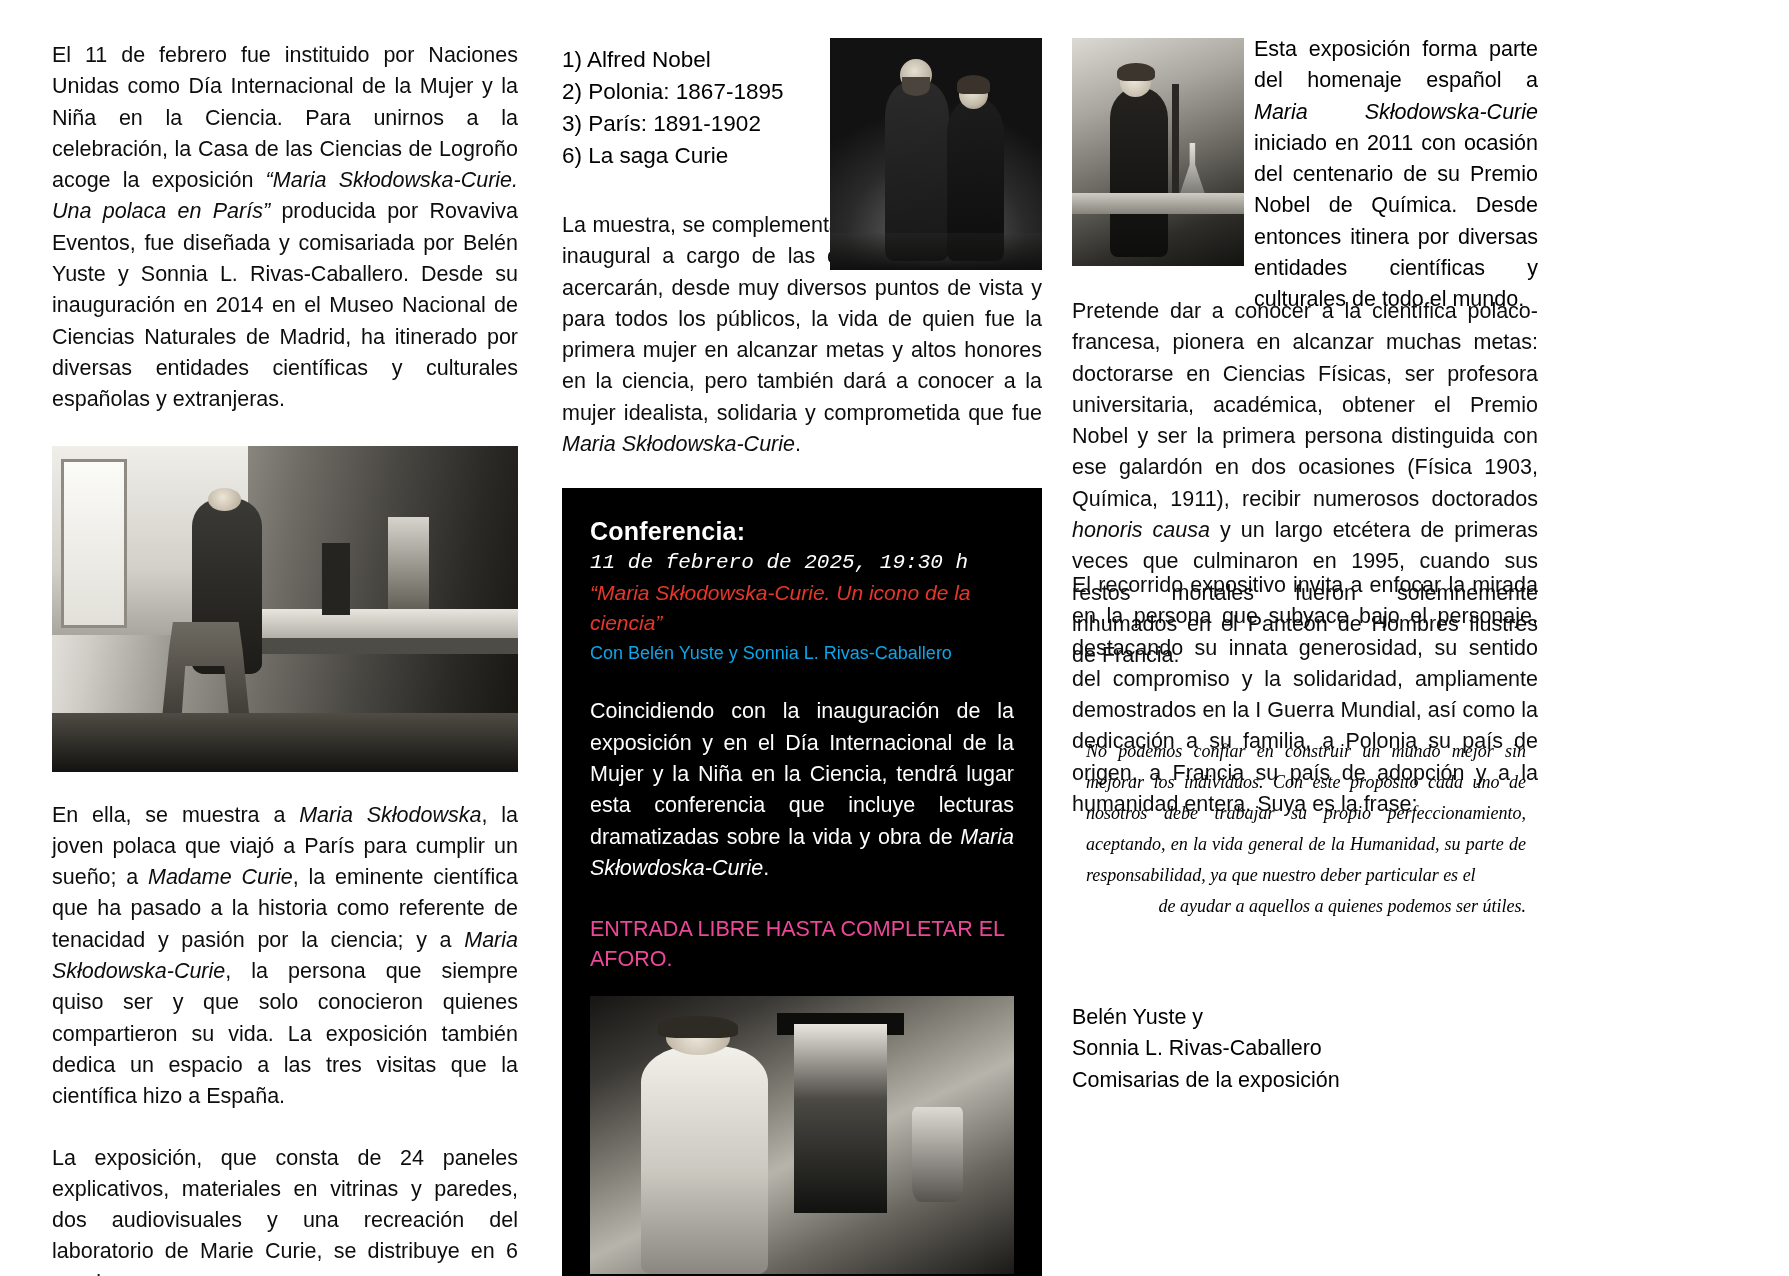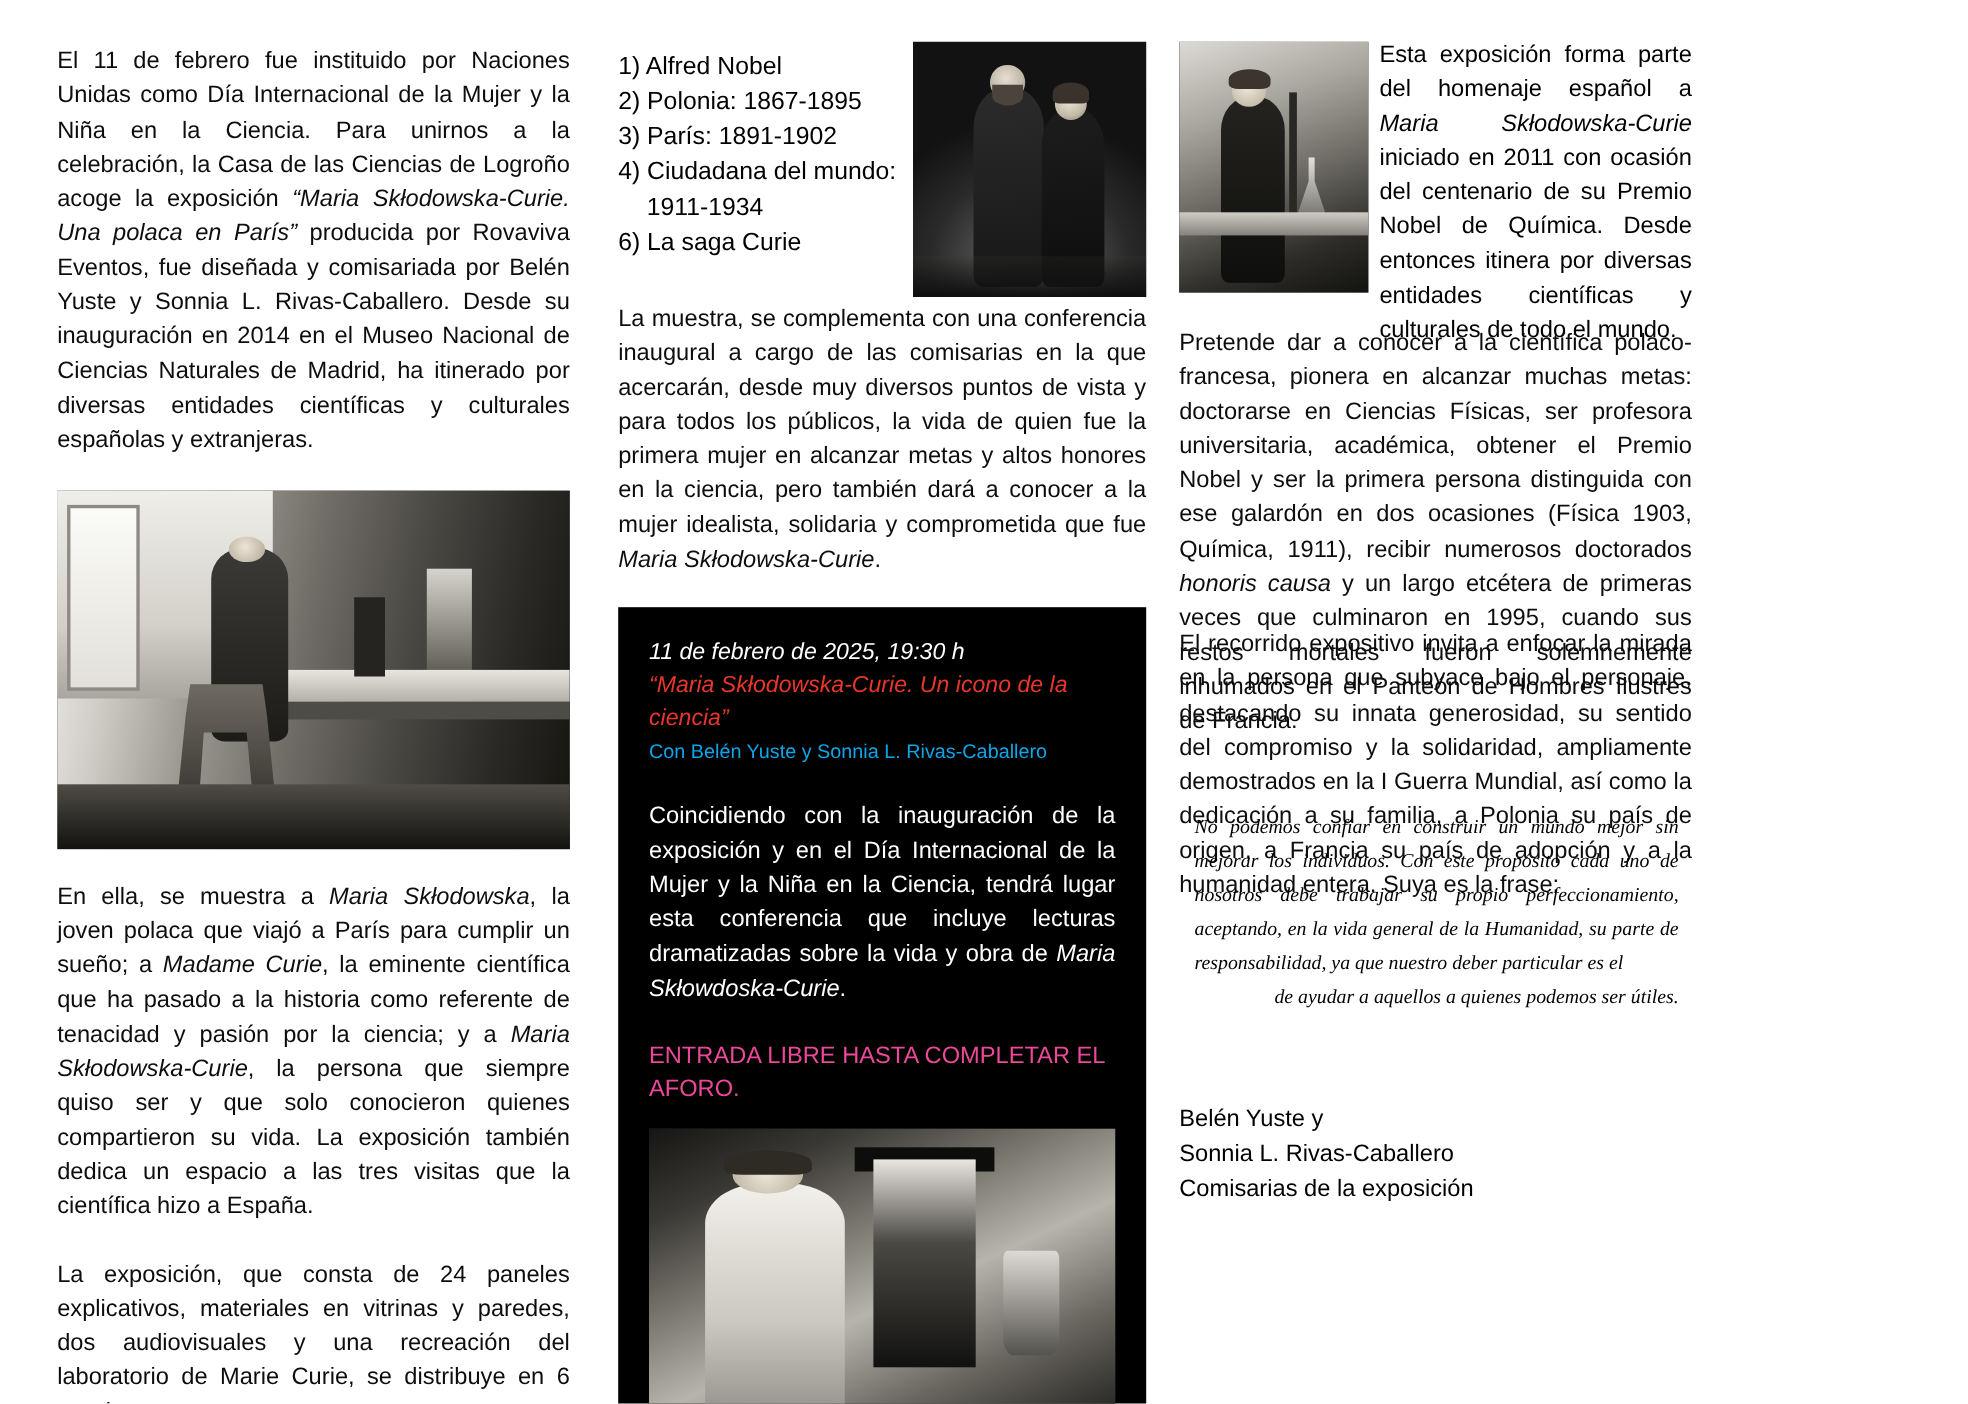--- a/index.html
+++ b/index.html
@@ -79,20 +79,21 @@
     font-size: 25px;
     font-weight: bold;
     line-height: 34px;
     letter-spacing: .2px;
   }
   #conference-date {
     font-size: 21px;
     font-style: italic;
     line-height: 30px;
     color: #ffffff;
+    font-family: Liberation Mono, monospace;
   }
   #conference-subtitle {
     font-size: 21px;
     font-style: italic;
     line-height: 30px;
     color: #e8362a;
   }
   #conference-speakers {
     font-size: 18px;
     line-height: 30px;
@@ -337,38 +338,38 @@
 
     <p class="body" id="para-paneles">La exposición, que consta de 24 paneles explicativos, materiales en vitrinas y paredes, dos audiovisuales y una recreación del laboratorio de Marie Curie, se distribuye en 6 secciones:</p>
   </div>
 
   <div class="col col-mid">
 
     <ul id="sections-list">
       <li><span>1)</span> <span>Alfred Nobel</span></li>
       <li><span>2)</span> <span>Polonia: 1867-1895</span></li>
       <li><span>3)</span> <span>París: 1891-1902</span></li>
-      <li><span>4)</span> <span>Ciudadana del mundo:</span><span class="sub">1911-1934</span></li>
       <li><span>6)</span> <span>La saga Curie</span></li>
     </ul>
 
     <div id="photo-couple">
       <div class="ph bg"></div>
       <div class="man"></div>
       <div class="man-head"></div>
       <div class="man-beard"></div>
       <div class="woman"></div>
       <div class="woman-head"></div>
       <div class="woman-hair"></div>
       <div class="floor"></div>
     </div>
 
     <p class="body" id="para-muestra"><span>La muestra, se complementa con una conferencia inaugural a cargo de las comisarias en la que acercarán, desde muy diversos puntos de vista y para todos los públicos, la vida de quien fue la primera mujer en alcanzar metas y altos honores en la ciencia, pero también dará a conocer a la mujer idealista, solidaria y comprometida que fue </span><span class="it">Maria Skłodowska-Curie</span><span>.</span></p>
 
     <div id="conference-box">
+      <div id="conference-title">Conferencia:</div>
       <div id="conference-date">11 de febrero de 2025, 19:30 h</div>
       <div id="conference-subtitle">“Maria Skłodowska-Curie. Un icono de la ciencia”</div>
       <div id="conference-speakers">Con Belén Yuste y Sonnia L. Rivas-Caballero</div>
 
       <div id="conference-desc"><span>Coincidiendo con la inauguración de la exposición y en el Día Internacional de la Mujer y la Niña en la Ciencia, tendrá lugar esta conferencia que incluye lecturas dramatizadas sobre la vida y obra de </span><span class="it">Maria Skłowdoska-Curie</span><span>.</span></div>
 
       <div id="conference-free">ENTRADA LIBRE HASTA COMPLETAR EL AFORO.</div>
 
       <div id="photo-curie-lab-bw">
         <div class="ph bg"></div>

